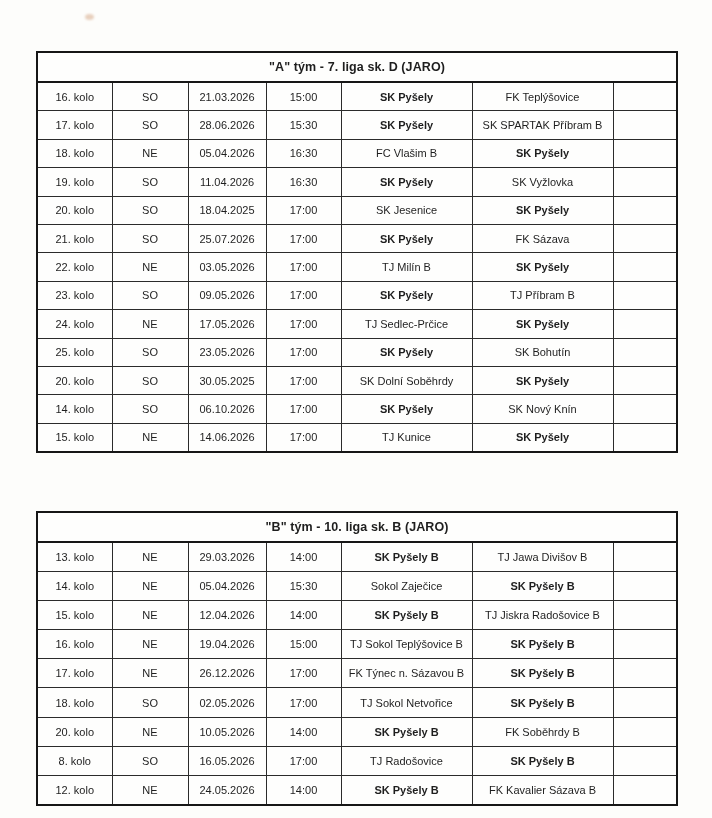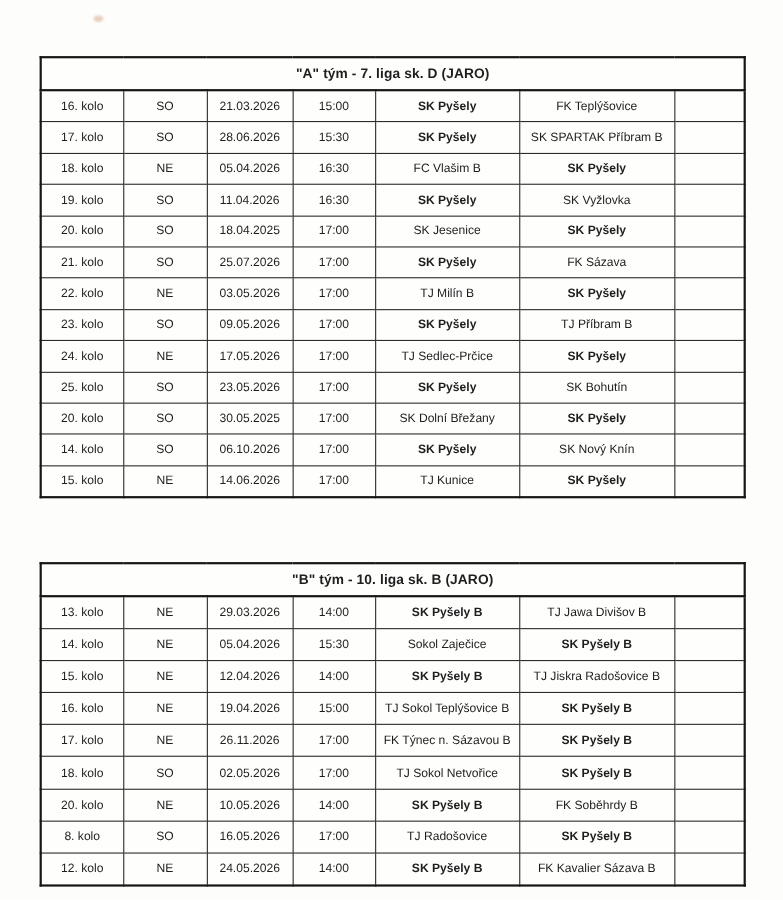--- a/index.html
+++ b/index.html
@@ -172,21 +172,21 @@
           <td>17:00</td>
           <td class="bold">SK Pyšely</td>
           <td>SK Bohutín</td>
           <td></td>
         </tr>
         <tr>
           <td>20. kolo</td>
           <td>SO</td>
           <td>30.05.2025</td>
           <td>17:00</td>
-          <td>SK Dolní Břežany</td>
+          <td>SK Dolní Soběhrdy</td>
           <td class="bold">SK Pyšely</td>
           <td></td>
         </tr>
         <tr>
           <td>14. kolo</td>
           <td>SO</td>
           <td>06.10.2026</td>
           <td>17:00</td>
           <td class="bold">SK Pyšely</td>
           <td>SK Nový Knín</td>
@@ -252,21 +252,21 @@
           <td>NE</td>
           <td>19.04.2026</td>
           <td>15:00</td>
           <td>TJ Sokol Teplýšovice B</td>
           <td class="bold">SK Pyšely B</td>
           <td></td>
         </tr>
         <tr>
           <td>17. kolo</td>
           <td>NE</td>
-          <td>26.11.2026</td>
+          <td>26.12.2026</td>
           <td>17:00</td>
           <td>FK Týnec n. Sázavou B</td>
           <td class="bold">SK Pyšely B</td>
           <td></td>
         </tr>
         <tr>
           <td>18. kolo</td>
           <td>SO</td>
           <td>02.05.2026</td>
           <td>17:00</td>

